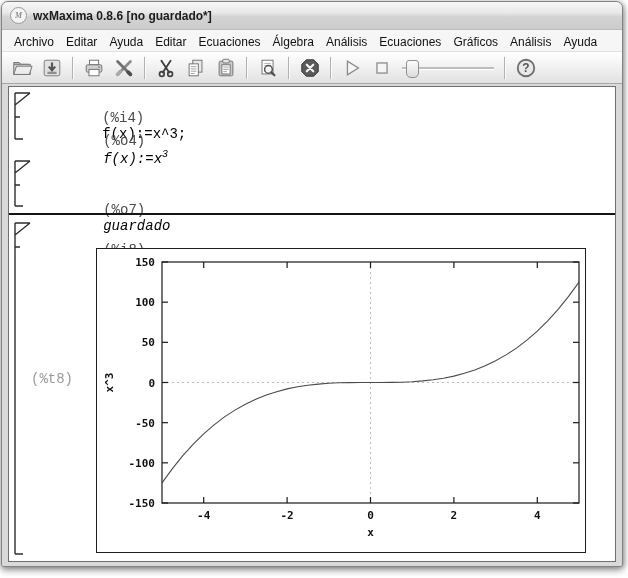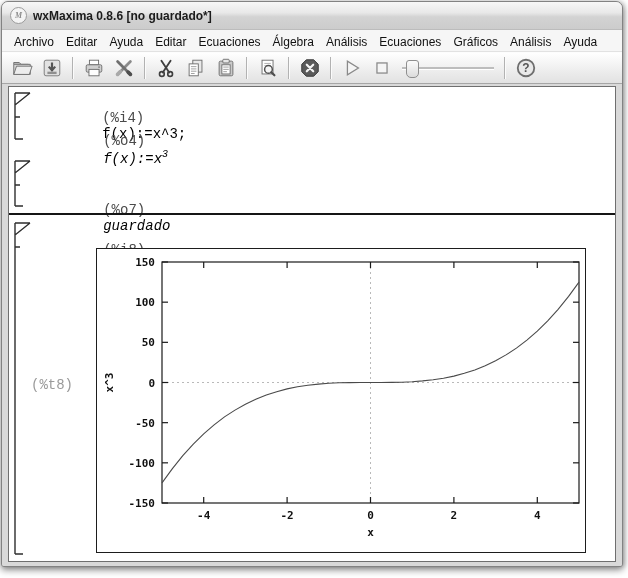--- a/index.html
+++ b/index.html
@@ -195,21 +195,21 @@
 
       <div class="cursorline" style="top:126px"></div>
 
       <svg class="bracket" style="top:135px" width="18" height="333" viewBox="0 0 18 333">
         <path d="M1 1 H16 M16 1 L1 13 M1 1 V332 M1 332 H9 M1 25 H6"></path>
       </svg>
       <div class="codeline" style="left:27px;top:139px">
         <span class="plabel">(%i8)</span>
         <span>wxplot2d([f(x)], [x,-5,5])$</span>
       </div>
-      <div class="t8label" style="left:22px;top:290px">(%t8)</div>
+      <div class="t8label" style="left:22px;top:284px">(%t8)</div>
 
       <div class="plotbox" style="left:87px;top:161px">
         <svg width="486" height="301" viewBox="0 0 486 301">
             <line x1="65" x2="482" y1="133.5" y2="133.5" class="zl"></line>
             <line x1="273.5" x2="273.5" y1="13" y2="254" class="zl"></line>
             <rect x="65" y="13" width="417" height="241" class="fr"></rect>
             <line x1="106.7" x2="106.7" y1="254" y2="248" class="tk"></line>
             <line x1="106.7" x2="106.7" y1="13" y2="19" class="tk"></line>
             <text x="106.7" y="270" class="tl" text-anchor="middle">-4</text>
             <line x1="190.1" x2="190.1" y1="254" y2="248" class="tk"></line>

